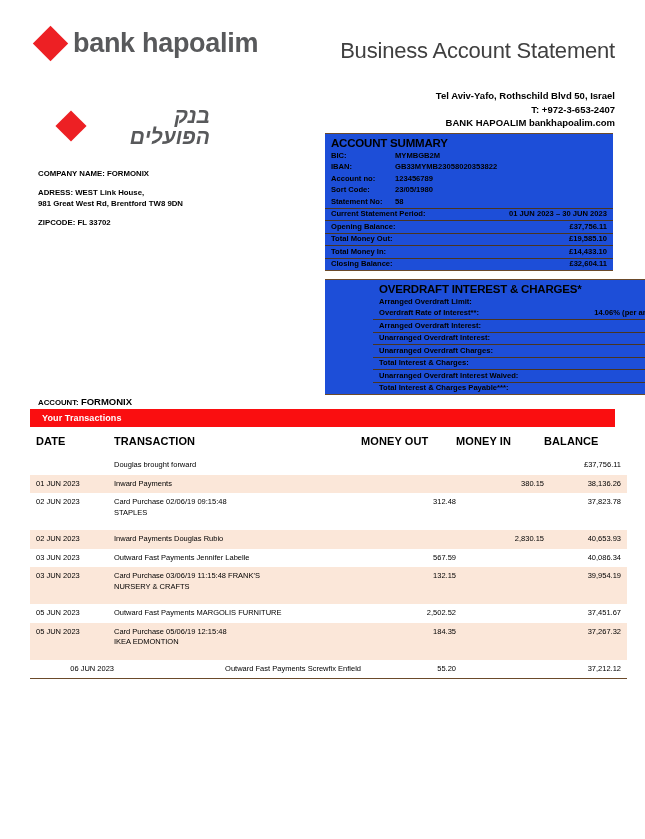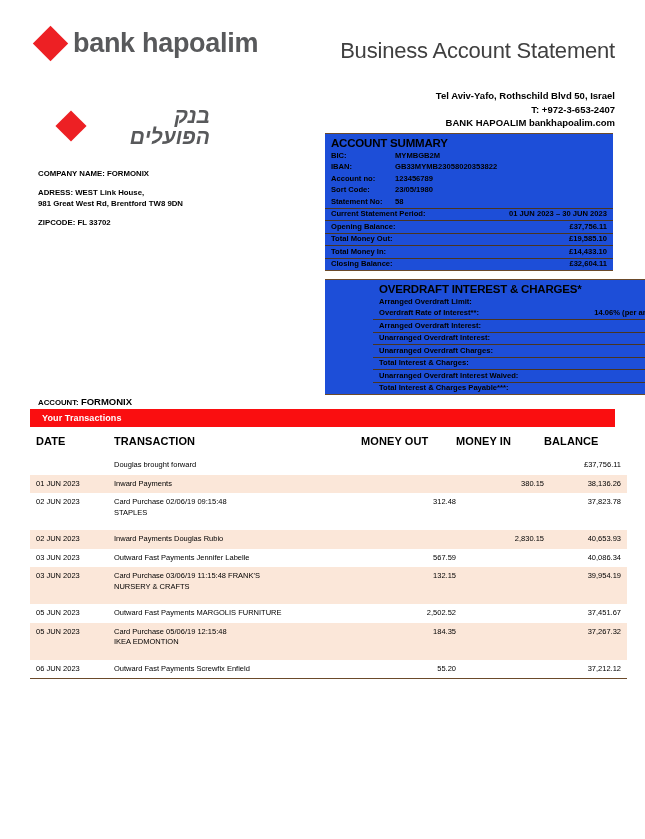--- a/index.html
+++ b/index.html
@@ -193,21 +193,21 @@
     line-height: 10.5px;
   }
   .col-date  { width: 78px; padding-left: 6px !important; }
   .col-desc  { width: 247px; }
   .col-out   { width: 95px; text-align: right; }
   .col-in    { width: 88px; text-align: right; }
   .col-bal   { width: 77px; text-align: right; padding-right: 6px !important; }
 
   .tx-table tr.alt td { background: #FBE7D9; }
   .tx-table tr.tall td { padding-bottom: 12px; }
-  .tx-table tbody tr:last-child td { border-bottom: 1.4px solid #6B4A2A; }
+  .tx-table tbody tr:last-child td { border-bottom: 1.4px solid #6B4A2A; text-align: right; }
 
   .desc-line2 { display: block; }
 </style>
 </head>
 <body>
 
 <div class="header">
 
   <div class="brand-en">
     <span class="diamond"></span>

